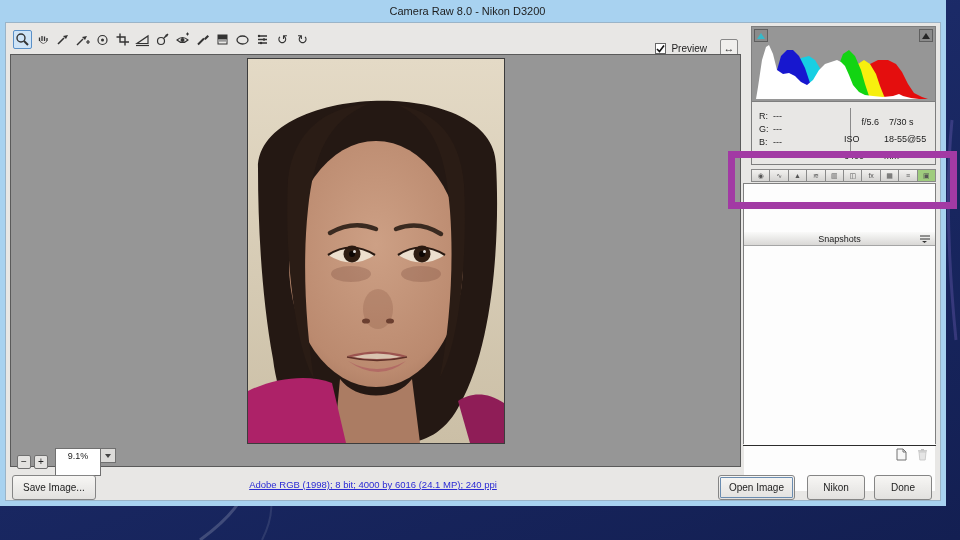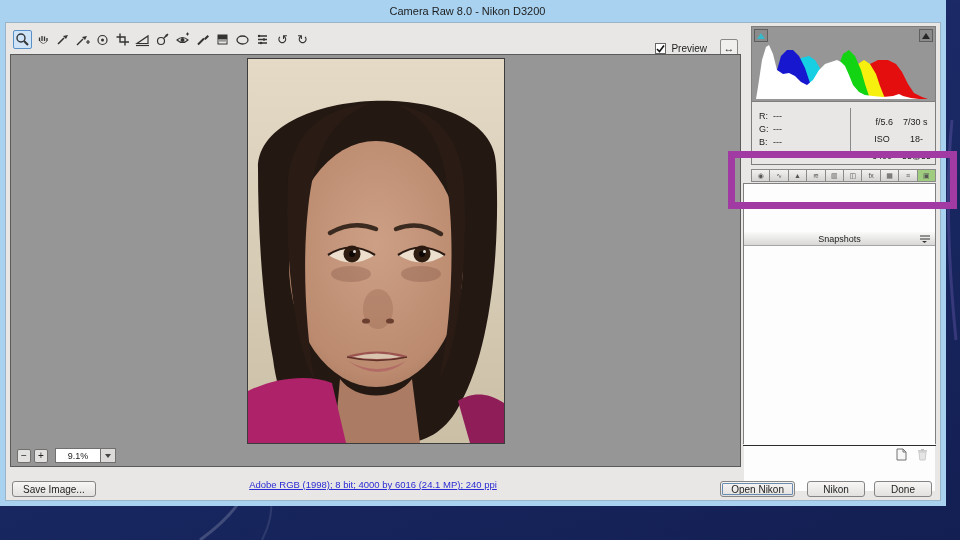--- a/index.html
+++ b/index.html
@@ -42,32 +42,32 @@
     border:1px solid #3c3c3c; background:#cfc3ac; }
   .photo svg { display:block; }
 
   
   .status-strip { position:absolute; left:0; bottom:0; width:100%; height:21px; }
   .zoom-ctrls { position:absolute; left:6px; top:3px; display:flex; align-items:center; }
   .zbtn { width:14px; height:14px; background:#e3e2e0; border:1px solid #707070;
     font-size:10px; line-height:11px; text-align:center; color:#222; margin-right:3px;
     border-radius:2px; }
   .zoom-select { display:flex; margin-left:4px; }
-  .zoom-value { width:46px; height:15px; background:#fff; border:1px solid #707070;
+  .zoom-value { width:46px; height:28px; background:#fff; border:1px solid #707070;
     font-size:9px; color:#222; text-align:center; line-height:14px; }
   .zoom-dd { width:15px; height:15px; background:#dcdbd9; border:1px solid #707070;
     border-left:none; display:flex; align-items:center; justify-content:center; }
   .zoom-dd i { width:0; height:0; border-left:3px solid transparent;
     border-right:3px solid transparent; border-top:4px solid #444; }
   .filename { position:absolute; left:0; right:0; top:5px; text-align:center;
     font-size:9.5px; color:#111; }
 
   
   .footer { position:absolute; left:0; bottom:0; width:100%; height:31px; }
-  .btn { position:absolute; top:12px; height:16px; background:linear-gradient(#f7f6f4,#e2e1df);
+  .btn { position:absolute; top:6px; height:25px; background:linear-gradient(#f7f6f4,#e2e1df);
     border:1px solid #858585; border-radius:3px; font-size:10px; color:#1d1d1d;
     display:flex; align-items:center; justify-content:center; padding:0 10px; }
   .btn-save { left:6px; }
   .btn-open { right:145px; outline:1px solid #6a8cb0; outline-offset:-3px; }
   .btn-cancel { right:75px; width:58px; }
   .btn-done { right:8px; width:58px; }
   .workflow-link { position:absolute; left:0; right:200px; top:10px; text-align:center;
     font-size:9.5px; color:#2а2ad0; }
   .workflow-link span { color:#2b2bd4; text-decoration:underline; }
 
@@ -82,22 +82,22 @@
   .clip-ind i { width:0; height:0; border-left:4px solid transparent;
     border-right:4px solid transparent; }
   .clip-shadow { left:2px; } .clip-shadow i { border-bottom:6px solid #36b9c9; }
   .clip-high { right:2px; } .clip-high i { border-bottom:6px solid #262626; }
   .histo svg { position:absolute; left:2px; bottom:2px; }
   .exif { position:relative; width:100%; height:62px; background:#e8e7e5;
     font-size:9px; color:#1b1b1b; }
   .rgb-block { position:absolute; left:7px; top:8px; line-height:13px; }
   .rgb-block b { font-weight:normal; display:inline-block; width:14px; }
   .exif-div { position:absolute; left:98px; top:6px; bottom:6px; width:1px; background:#8a8a8a; }
-  .exif-shot { position:absolute; left:120px; right:4px; top:12px; line-height:17px;
-    text-align:center; }
+  .exif-shot { position:absolute; left:92px; right:4px; top:12px; line-height:17px;
+    text-align:left; }
   .exif-shot .row { display:flex; justify-content:center; gap:10px; }
 
   
   .tabstrip { position:absolute; left:8px; top:143px; width:185px; height:13px;
     display:flex; }
   .tab { flex:1; height:13px; border:1px solid #8a8a8a; border-right:none;
     background:linear-gradient(#f2f1ef,#d5d4d2); display:flex; align-items:center;
     justify-content:center; font-size:7px; color:#555; }
   .tab:last-child { border-right:1px solid #8a8a8a; }
   .tab.active { background:#9fcc7e; }
@@ -386,21 +386,21 @@
             </svg>
         </span>
       </div>
     </div>
 
     <div class="footer">
       <div class="btn btn-save">Save Image...</div>
       <div class="workflow-link">
         <span>Adobe RGB (1998); 8 bit; 4000 by 6016 (24.1 MP); 240 ppi</span>
       </div>
-      <div class="btn btn-open">Open Nikon</div>
+      <div class="btn btn-open">Open Image</div>
       <div class="btn btn-cancel">Nikon</div>
       <div class="btn btn-done">Done</div>
     </div>
 
   </div>
 </div>
 
 <div class="annotation-rect"></div>
 
 </body></html>

